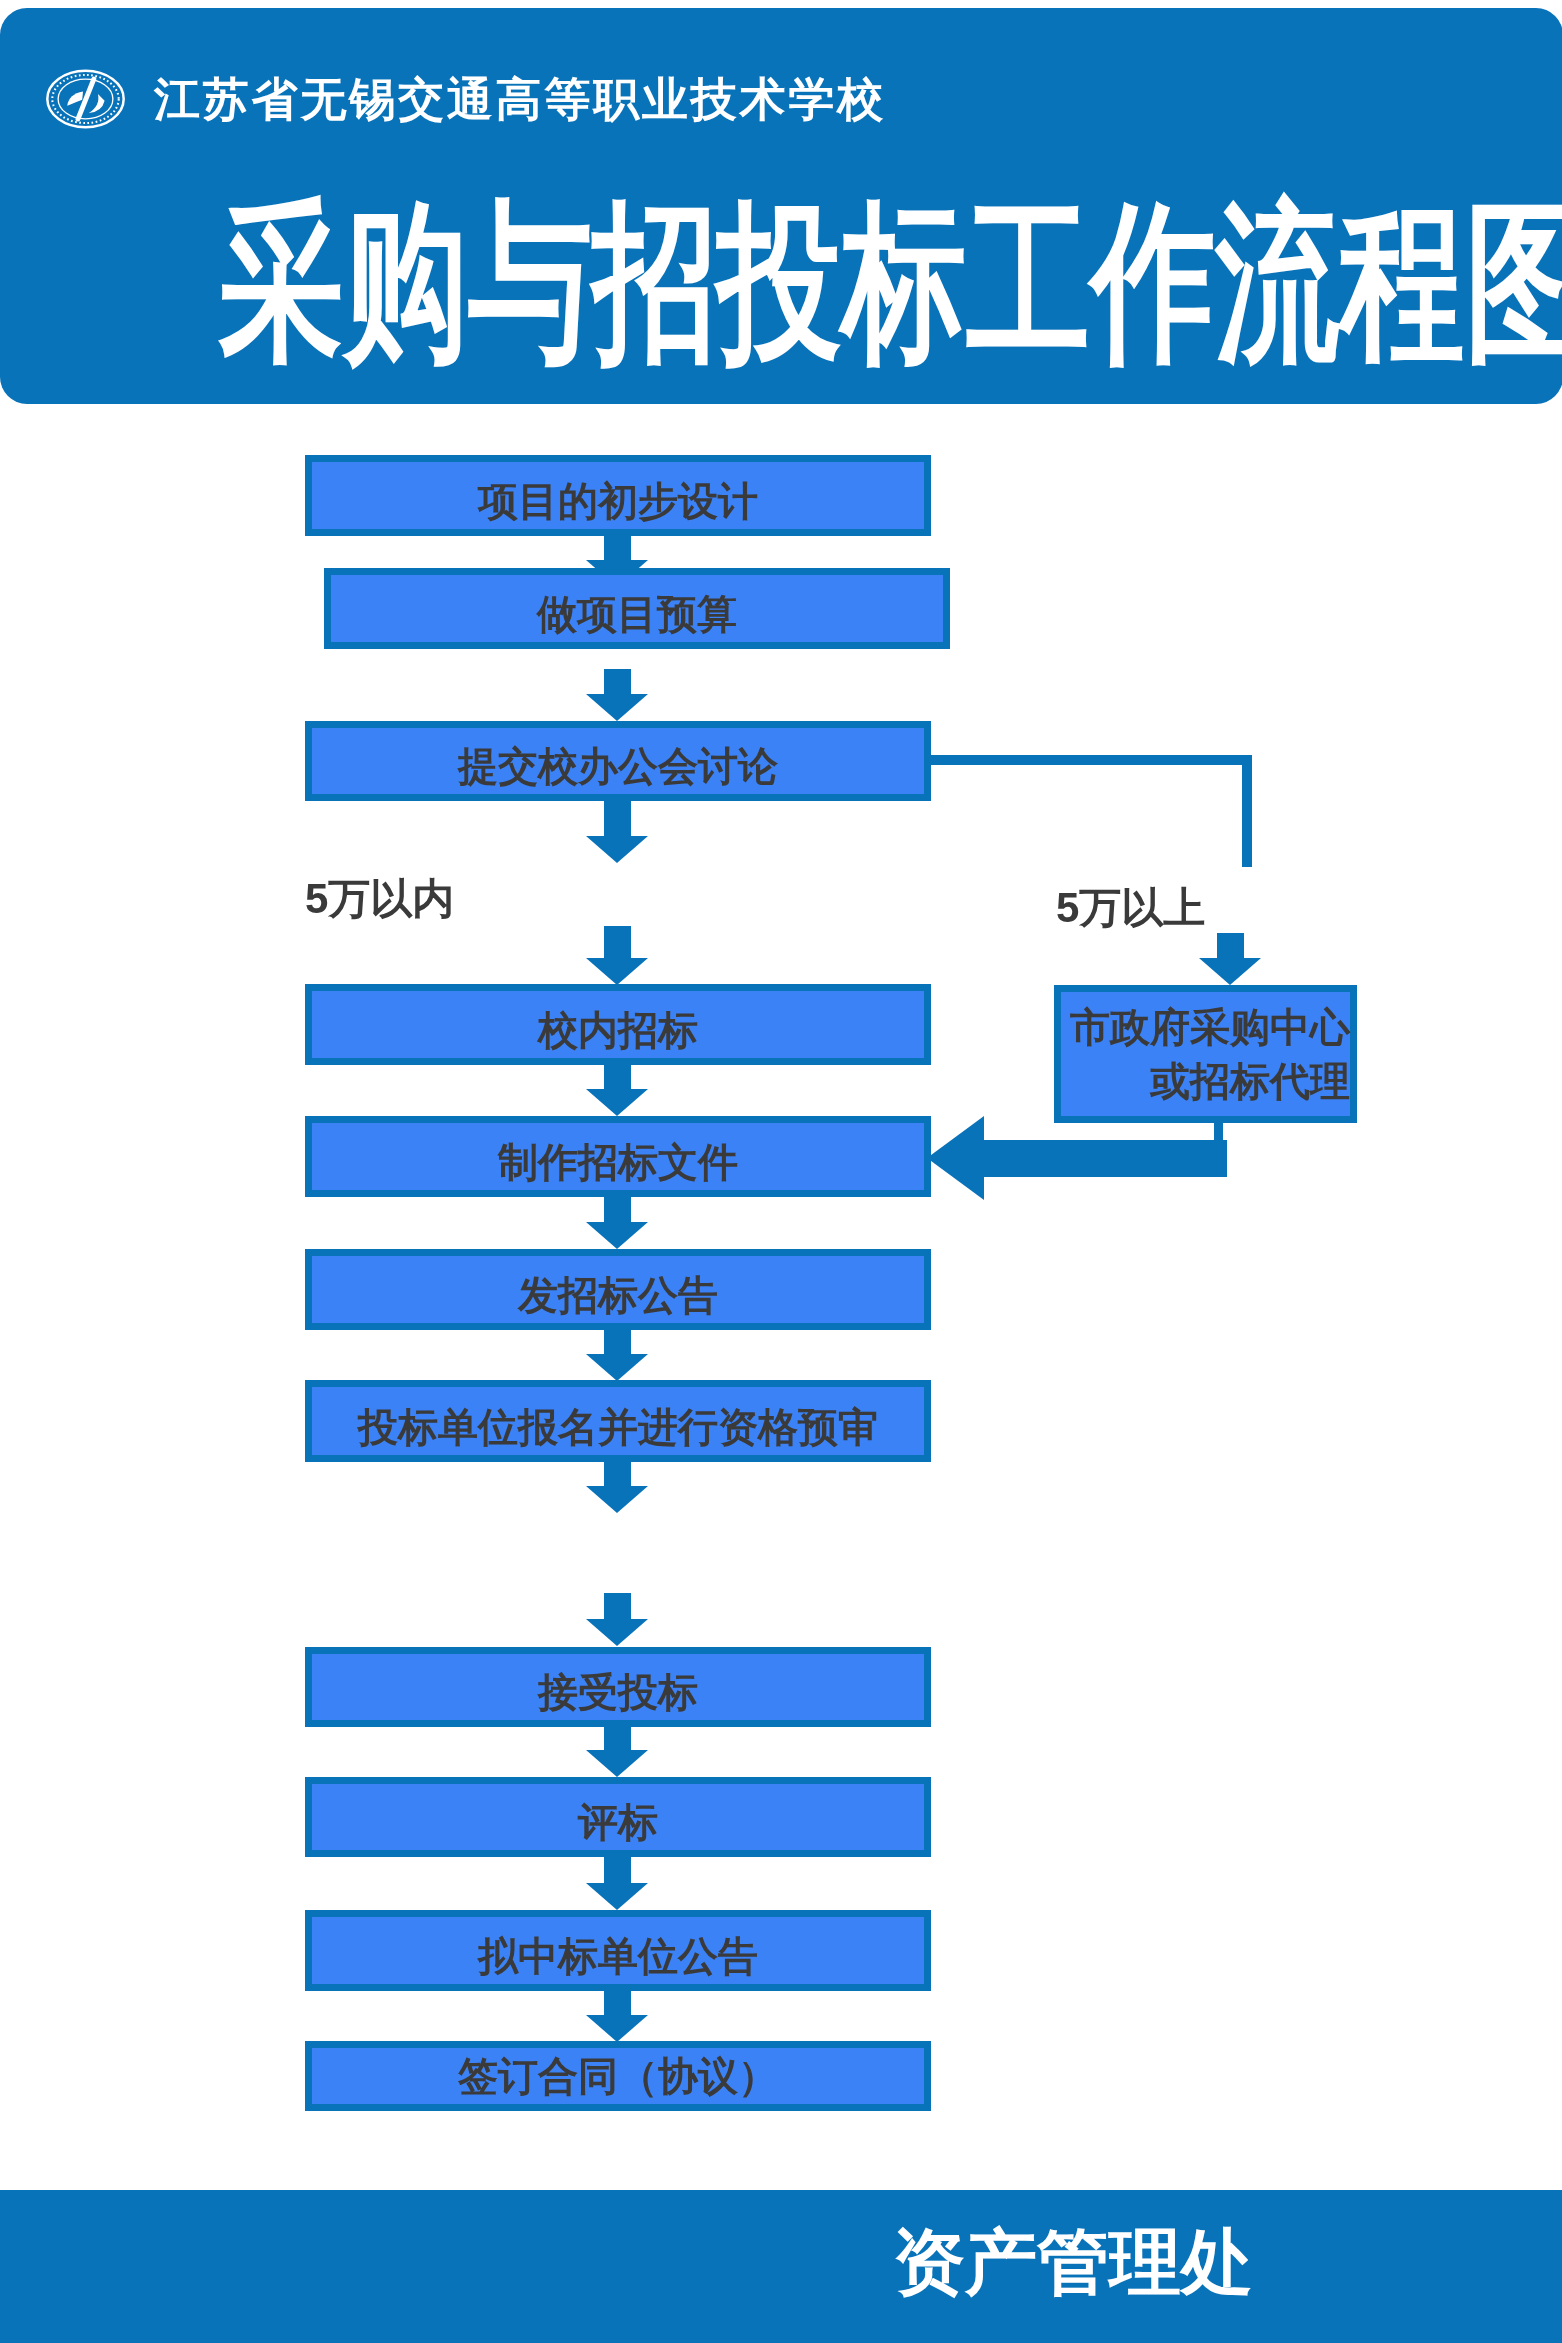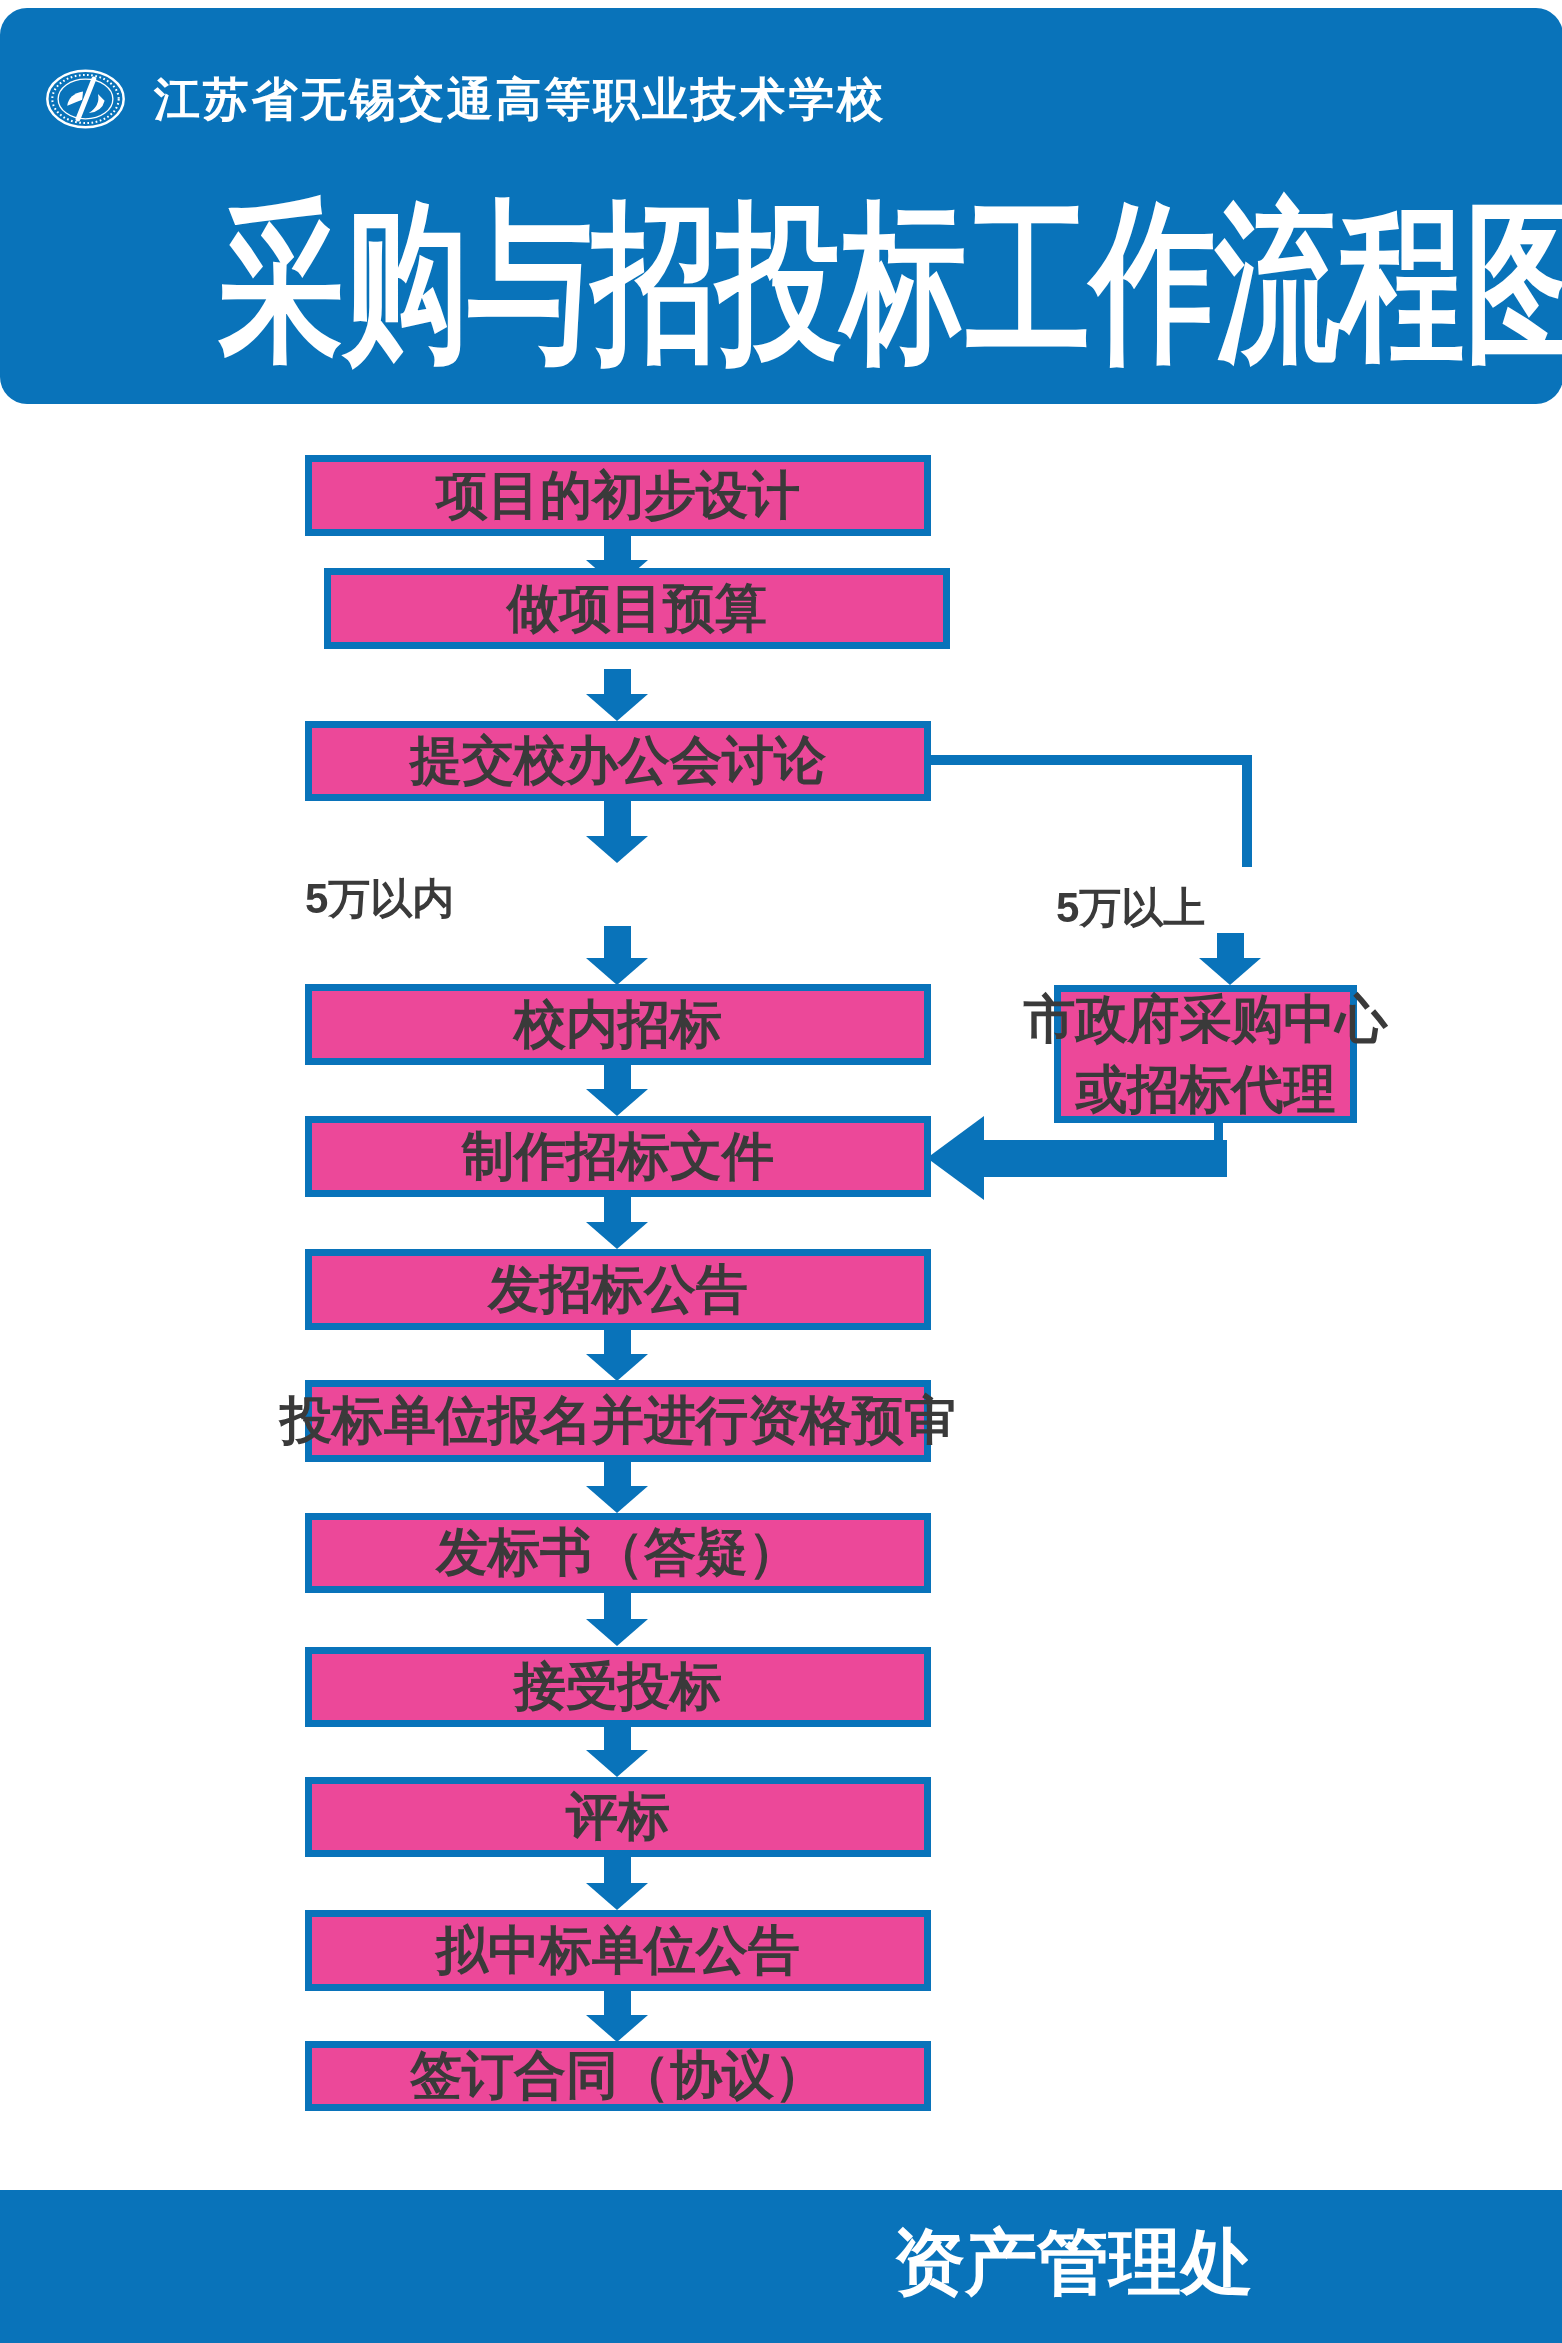--- a/index.html
+++ b/index.html
@@ -37,23 +37,23 @@
     font-size:173px;line-height:184px;font-weight:900;
     white-space:nowrap;
     transform:scaleX(0.72);
     transform-origin:50% 50%;
     letter-spacing:0px;
   }
 
   
   .fbox{
     position:absolute;left:305px;width:626px;height:81px;
-    box-sizing:border-box;border:7.3px solid var(--blue);background:#ec4899;
-    display:flex;align-items:center;justify-content:center;
-    font-size:52px;font-weight:600;color:var(--ink);
+    box-sizing:border-box;border:7.3px solid var(--blue);background:#3b82f6;
+    display:flex;align-items:flex-end;justify-content:center;
+    font-size:40px;font-weight:600;color:var(--ink);
     white-space:nowrap;
   }
   .fbox.right-box{
     left:1054px;width:303px;height:138px;
     flex-direction:column;line-height:1.35;text-align:center;
   }
 
   
   .varrow{
     position:absolute;width:62px;left:586px;
@@ -193,23 +193,20 @@
   </div>
 
   <div class="fbox" style="top:1380px;height:82px;">
     <span>投标单位报名并进行资格预审</span>
   </div>
   <div class="varrow" style="top:1462px;height:51px;">
     <i class="shaft"></i>
       <i class="head"></i>
   </div>
 
-  <div class="fbox" style="top:1513px;height:80px;">
-    <span>发标书（答疑）</span>
-  </div>
   <div class="varrow" style="top:1593px;height:53px;">
     <i class="shaft"></i>
       <i class="head"></i>
   </div>
 
   <div class="fbox" style="top:1647px;height:80px;">
     <span>接受投标</span>
   </div>
   <div class="varrow" style="top:1726px;height:51px;">
     <i class="shaft"></i>

